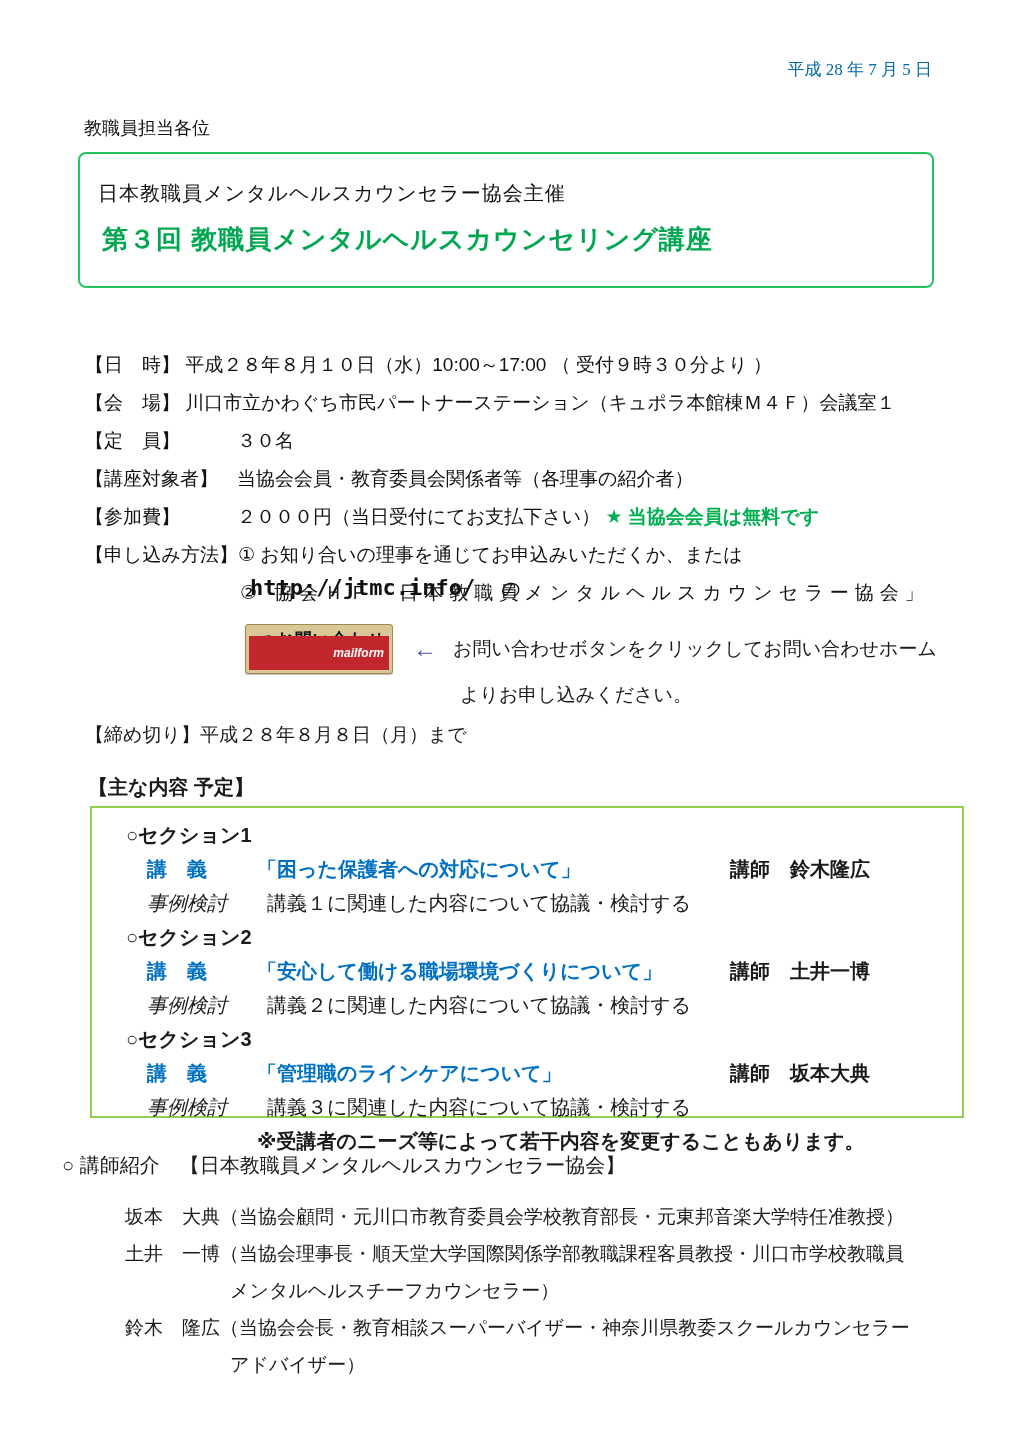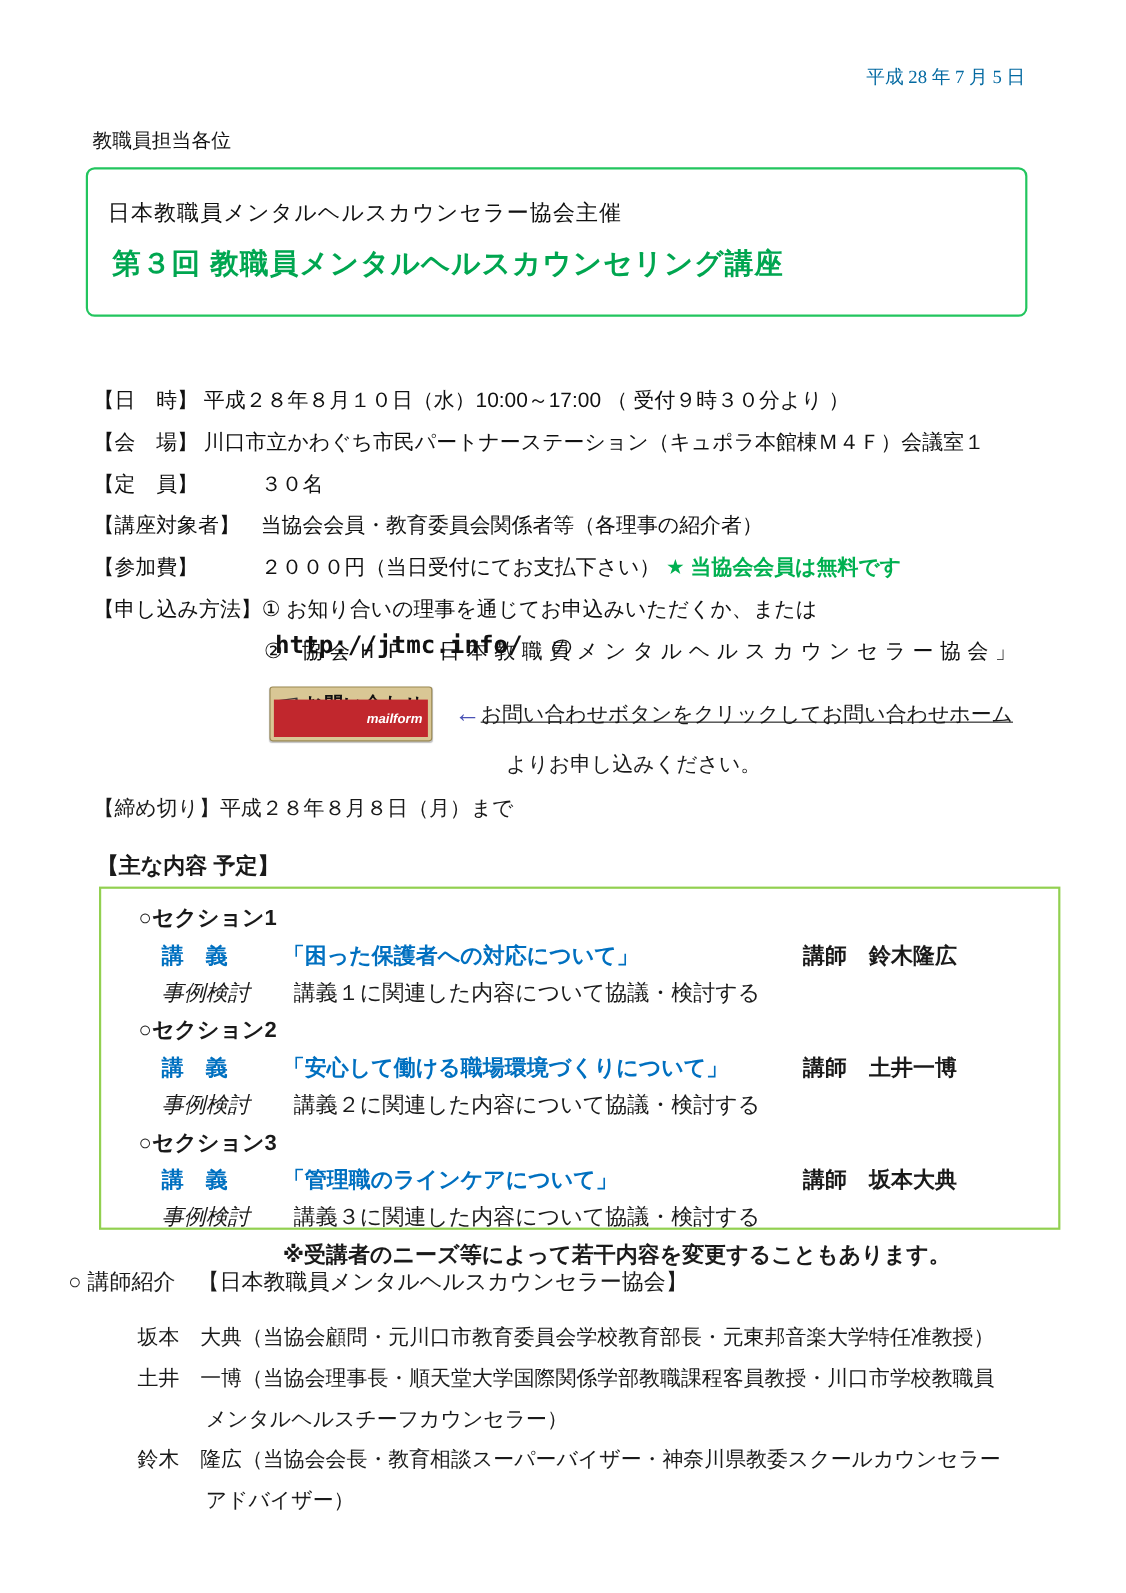--- a/index.html
+++ b/index.html
@@ -97,21 +97,21 @@
     position:absolute;left:3px;right:3px;bottom:3px;height:34px;
     background:#C1272D;display:flex;align-items:center;justify-content:flex-end;
   }
   .mf-sub{
     color:#fff;font-size:12px;font-weight:bold;font-style:italic;
     padding-right:5px;line-height:1;
   }
   .arrow{
     color:#4A52B5;font-size:24px;margin-left:20px;flex:0 0 auto;
   }
-  .instr1{font-size:19px;white-space:nowrap;text-decoration:underline;}
+  .instr1{font-size:19px;margin-left:16px;white-space:nowrap;}
   .instr2{
     position:absolute;top:682px;left:460px;font-size:19px;
   }
   .deadline{
     position:absolute;top:722px;left:85px;font-size:19px;
   }
 
   
   .program-heading{
     position:absolute;top:774px;left:88px;
@@ -134,21 +134,21 @@
 
   
   .instructors-heading{
     position:absolute;top:1152px;left:62px;
     font-size:20px;font-weight:normal;
   }
   .bios{
     position:absolute;top:1198px;left:125px;width:850px;
     font-size:19px;line-height:37px;
   }
-  .bio-line2{margin-left:62px;}
+  .bio-line2{margin-left:105px;}
 </style>
 </head>
 <body>
 
 <div class="date-line">平成 28 年 7 月 5 日</div>
 <div class="recipient">教職員担当各位</div>
 
 <div class="header-box">
   <div class="organizer">日本教職員メンタルヘルスカウンセラー協会主催</div>
   <div class="course-title">第３回 教職員メンタルヘルスカウンセリング講座</div>

